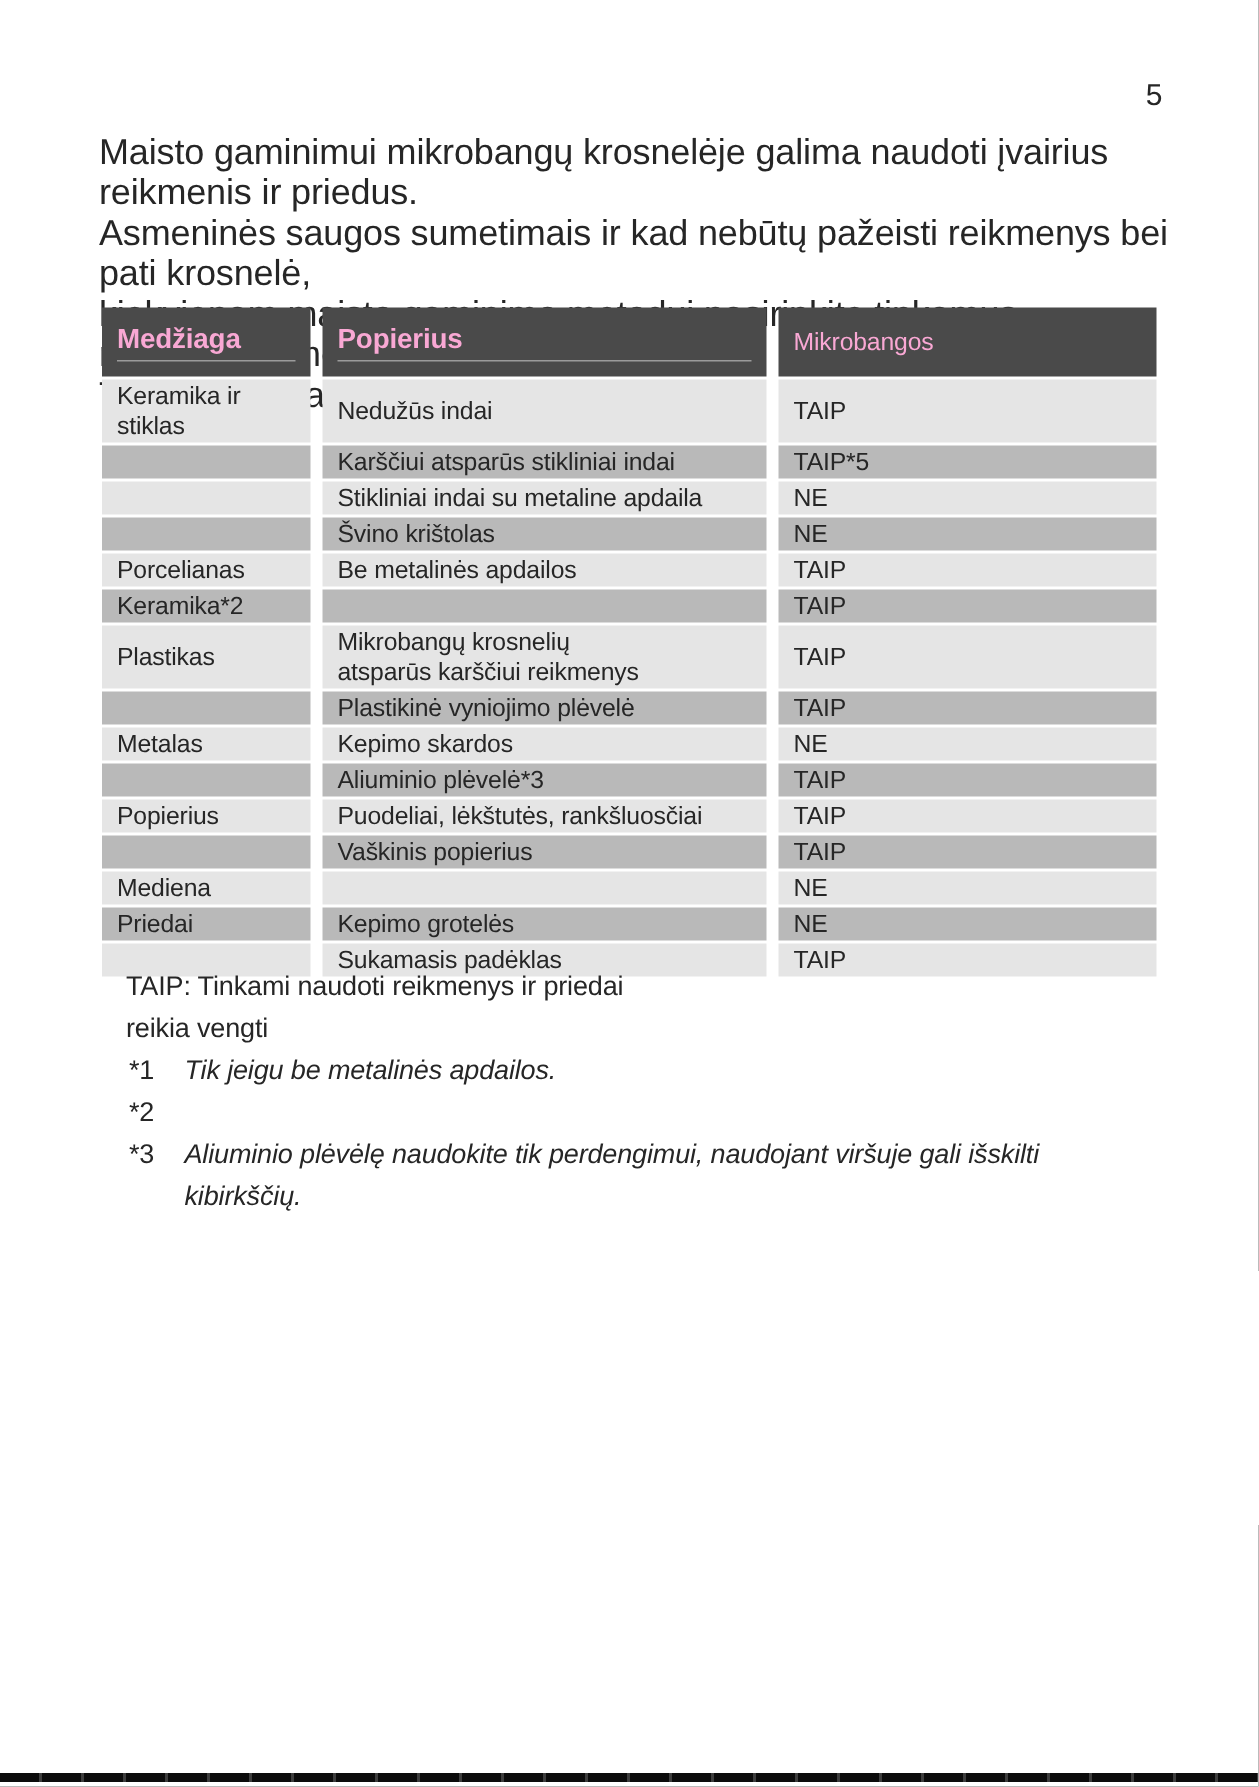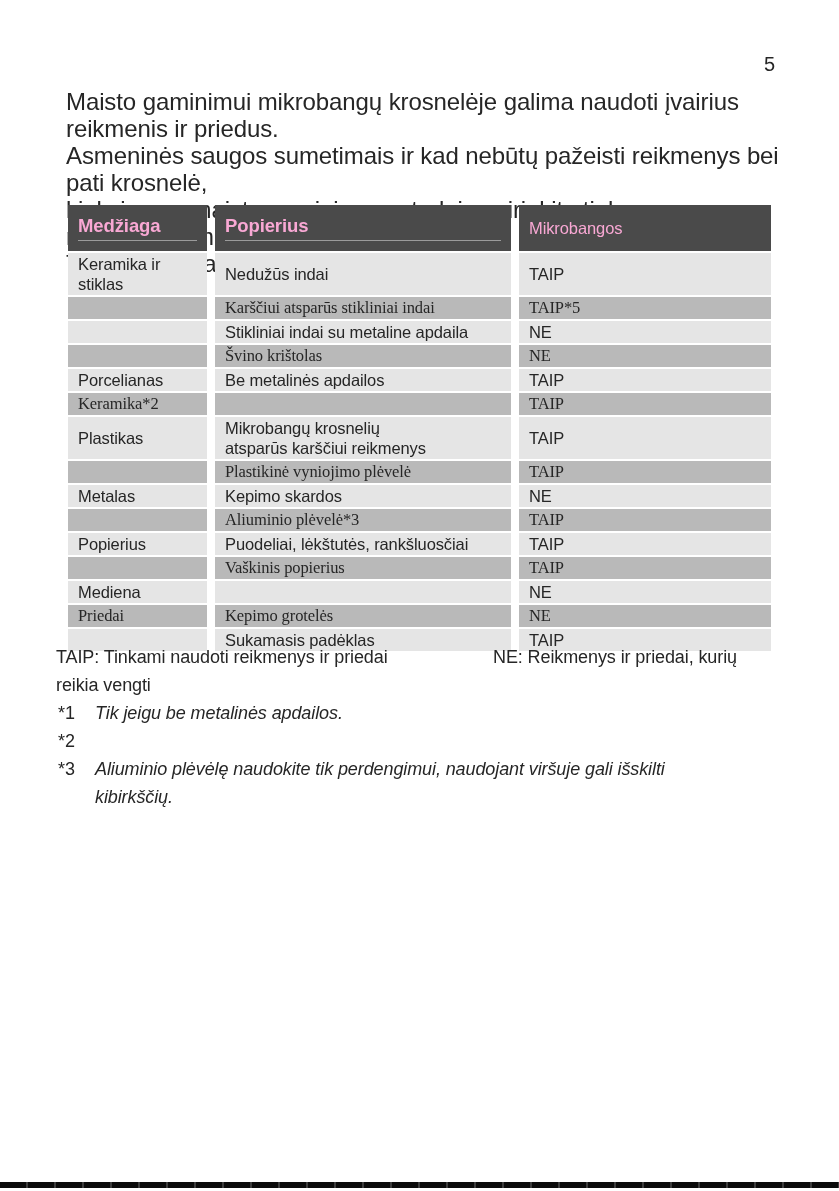--- a/index.html
+++ b/index.html
@@ -50,24 +50,24 @@
   .hsub{font-size:16.5px;line-height:19px;}
   .cell{
     box-sizing:border-box;
     min-height:19.5px;
     padding:1px 10px;
     display:flex;align-items:center;
     line-height:20px;
   }
   .cell.c-item{white-space:pre-line;}
   .light{background:var(--row-light,#e5e5e5);}
-  .dark{background:var(--row-dark,#b9b9b9);font-family:Liberation Serif, serif;}
+  .dark{background:var(--row-dark,#b9b9b9);}
   
   .notes{
-    position:absolute;left:56px;top:643px;width:716px;
+    position:absolute;left:84px;top:643px;width:716px;
     font-size:18px;line-height:28px;
     letter-spacing:-0.1px;
   }
   .legend-line{position:relative;}
   .legend-ne{position:absolute;left:437px;top:0;white-space:nowrap;}
   .footnote{display:flex;align-items:flex-start;}
   .fn-marker{width:39px;flex:0 0 39px;padding-left:2px;box-sizing:border-box;}
   .fn-text{white-space:pre-line;font-style:italic;}
   
   .bottom-line{
@@ -176,21 +176,20 @@
       <div class="cell c-mat light"></div>
       <div class="cell c-item light">Sukamasis padėklas</div>
       <div class="cell c-mode light">TAIP</div>
     </div>
 
   </div>
 
   <div class="notes">
     <div class="legend-line">
       <span>TAIP: Tinkami naudoti reikmenys ir priedai</span>
-      <span class="legend-ne">NE: Reikmenys ir priedai, kurių</span>
     </div>
     <div>reikia vengti</div>
 
     <div class="footnote">
       <span class="fn-marker">*1</span>
       <span class="fn-text">Tik jeigu be metalinės apdailos.</span>
     </div>
     <div class="footnote">
       <span class="fn-marker">*2</span>
     </div>

